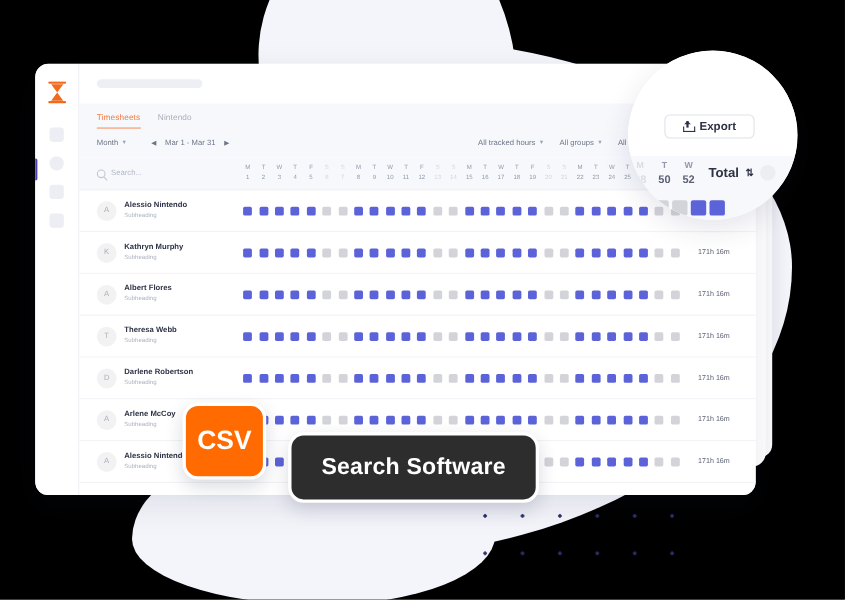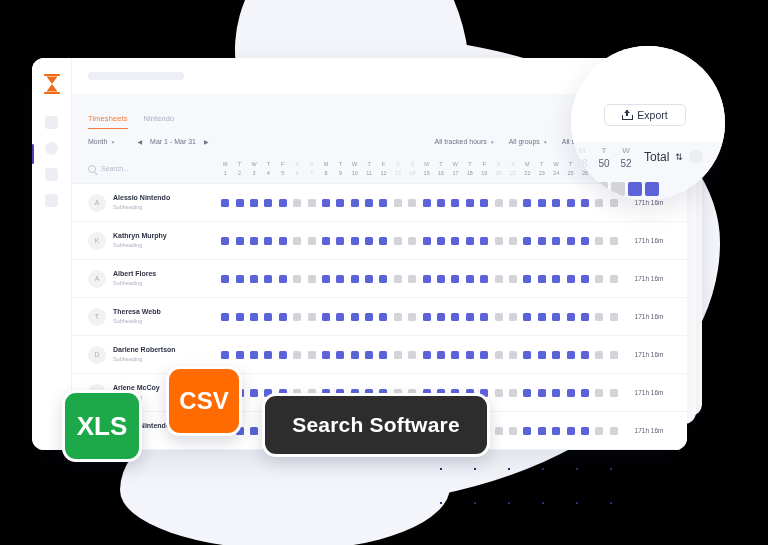--- a/index.html
+++ b/index.html
@@ -91,21 +91,21 @@
   }
   .topbar-ph { width: 96px; height: 8px; background: #EEEFF4; border-radius: 4px; }
 
   .tabsbar {
     background: #F7F8FC; padding: 8px 16px 0 16px;
     flex: 0 0 auto;
   }
   .tabs { display: flex; gap: 16px; }
   .tab {
     font-size: 7.5px; color: #A9AFBE; padding-bottom: 5px;
-    border-bottom: 1.6px solid transparent; letter-spacing: .1px; margin-top: 12px;
+    border-bottom: 1.6px solid transparent; letter-spacing: .1px;
   }
   .tab.active { color: #F47B3E; border-bottom-color: #F47B3E; }
 
   .filterbar {
     background: #F7F8FC; height: 26px;
     display: flex; align-items: center; padding: 0 16px;
     font-size: 7px; color: #6C7487; gap: 0;
   }
   .fl { display: flex; align-items: center; gap: 3px; }
   .caret { font-size: 5px; color: #9AA1B2; }
@@ -154,20 +154,21 @@
   .sq.off { background: #D3D4D9; }
   .rowtotal { width: 56px; text-align: center; font-size: 6.5px; color: #5B6073; }
 
   
   .lens {
     position: absolute; left: 571px; top: 46px;
     width: 154px; height: 154px; border-radius: 50%;
     background: #FFFFFF;
     box-shadow: 0 8px 26px rgba(40,45,90,0.12);
     overflow: hidden;
+    font-weight: bold;
   }
   .lens-inner { position: absolute; inset: 0; }
   .lens-top { position: absolute; left: 0; top: 0; right: 0; height: 96px; background: #FFFFFF; }
   .lens-bot { position: absolute; left: 0; top: 96px; right: 0; bottom: 0; background: #F7F8FC; }
   .export-btn {
     position: absolute; left: 33px; top: 58px;
     width: 82px; height: 22px; border: 1px solid #DFE2EA; border-radius: 5px;
     background: #FFFFFF; display: flex; align-items: center;
     justify-content: center; gap: 6px;
     font-size: 10.5px; color: #2E3245;
@@ -1093,17 +1094,16 @@
       <div class="lens-sq" style="left:6px;">
         <span></span>
         <span></span>
         <span></span>
         <span class="b"></span>
         <span class="b"></span>
       </div>
     </div>
   </div>
 
-  <div class="badge badge-xls">XLS</div>
   <div class="badge badge-csv">CSV</div>
   <div class="badge badge-pay">Search Software</div>
 
 </div>
 
 </body></html>

